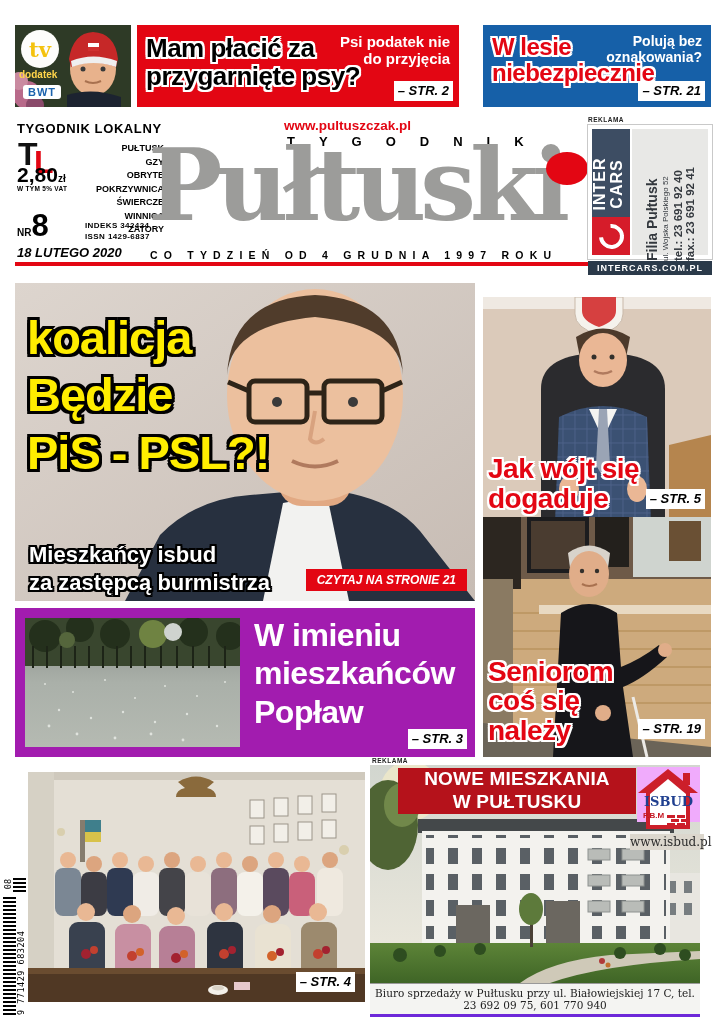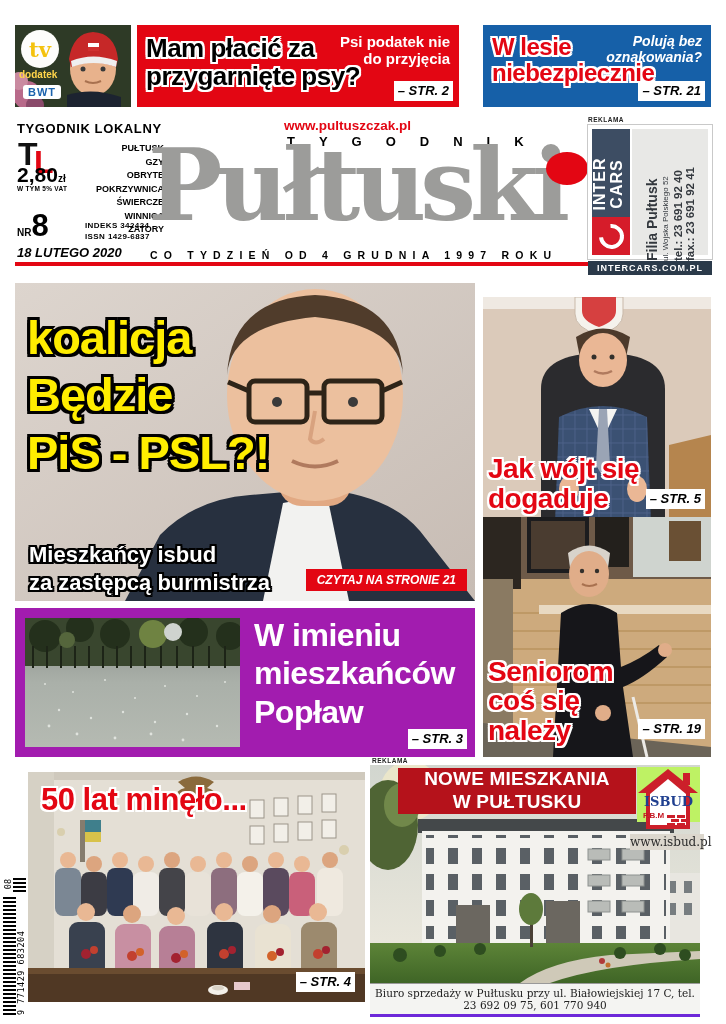--- a/index.html
+++ b/index.html
@@ -18,21 +18,21 @@
         font-size:13px;padding:2px 4px;line-height:1.2;white-space:nowrap;}
 
   
   .banner{position:absolute;top:25px;height:82px;}
   .banner-dog{left:137px;width:322px;background:#e30613;}
   .banner-forest{left:483px;width:228px;background:#1660a8;}
   .banner-headline{position:absolute;left:9px;top:9px;font-weight:bold;line-height:1.08;letter-spacing:-0.5px;}
   .dog-headline{font-size:26px;color:#000;}
   .forest-headline{font-size:24px;color:#e30613;}
   .banner-kicker{position:absolute;right:9px;top:8px;text-align:right;color:#fff;font-weight:bold;font-size:15px;line-height:1.15;}
-  .forest-kicker{font-size:14px;font-style:italic;}
+  .forest-kicker{font-size:14px;}
 
   .tv-promo{left:15px;top:25px;width:116px;height:82px;}
   .tv-circle{position:absolute;left:6px;top:5px;width:38px;height:38px;border-radius:50%;background:#fdfdfb;
              display:flex;align-items:center;justify-content:center;}
   .tv-circle span{color:#f4c20d;font-family:"DejaVu Serif",serif;font-weight:bold;font-size:21px;line-height:1;}
   .tv-dodatek{position:absolute;left:4px;top:44px;color:#ffd54a;font-weight:bold;font-size:10px;}
   .tv-bwt{position:absolute;left:8px;top:60px;background:#fff;color:#1c63ad;font-weight:bold;font-size:11px;
           padding:1px 5px;border-radius:3px;letter-spacing:1px;}
 
   
@@ -94,21 +94,21 @@
   .poplawy-photo{left:10px;top:10px;width:215px;height:129px;}
   .poplawy-headline{position:absolute;left:239px;top:8px;color:#fff;font-weight:bold;font-size:32px;line-height:1.2;letter-spacing:-0.5px;}
 
   
   .anniv{left:28px;top:772px;width:337px;height:230px;}
   .anniv-headline{position:absolute;left:13px;top:10px;color:#e30613;font-weight:bold;font-size:31px;letter-spacing:-0.5px;}
 
   .isbud-photo{left:370px;top:765px;width:330px;height:218px;}
   .isbud-banner{left:398px;top:768px;width:238px;height:46px;background:#b5121b;color:#fff;font-weight:bold;
                 font-size:19px;line-height:1.2;text-align:center;display:flex;flex-direction:column;justify-content:center;letter-spacing:0.2px;}
-  .isbud-logo{left:637px;top:767px;width:63px;height:55px;background:#bef264;}
+  .isbud-logo{left:637px;top:767px;width:63px;height:55px;background:#f0abfc;}
   .isbud-name{position:absolute;left:0;top:27px;width:63px;text-align:center;color:#1f3f8f;
               font-family:"DejaVu Serif",serif;font-weight:bold;font-size:13px;}
   .isbud-sub{position:absolute;left:6px;top:44px;color:#c41722;font-weight:bold;font-size:8px;}
   .isbud-site{left:630px;top:834px;width:74px;text-align:center;background:#dcd7cd;color:#2b2b2b;
               font-family:"DejaVu Serif",serif;font-size:12px;padding:1px 0;}
   .isbud-contact{left:370px;top:983px;width:330px;background:#f4f4f2;border-top:1px solid #999;border-bottom:3px solid #6d28d9;
                  font-family:"DejaVu Serif",serif;font-size:10.5px;text-align:center;padding:3px 0;color:#222;}
 
   
   .barcode{left:3px;top:1015px;width:178px;height:24px;transform:rotate(-90deg);transform-origin:0 0;
@@ -498,21 +498,20 @@
           <circle cx="252" cy="180" r="4" fill="#a32230"></circle>
         <circle cx="290" cy="182" r="5" fill="#c2402f"></circle>
           <circle cx="298" cy="178" r="4" fill="#a32230"></circle>
       </g>
       <rect y="196" width="337" height="34" fill="#503824"></rect>
       <rect y="196" width="337" height="6" fill="#6a4c30"></rect>
       <ellipse cx="190" cy="218" rx="10" ry="5" fill="#f4f1ea"></ellipse>
       <ellipse cx="190" cy="216" rx="6" ry="2.5" fill="#d8d2c6"></ellipse>
       <rect x="206" y="210" width="16" height="8" fill="#e8c9cc"></rect>
     </svg>
-    <div class="anniv-headline ow2">50 lat minęło...</div>
     <div class="chip" style="right:10px;bottom:10px;">– STR. 4</div>
   </div>
 
   <div class="reklama" style="left:372px;top:757px;">REKLAMA</div>
   <div class="photo isbud-photo">
     <svg viewBox="0 0 330 218" preserveAspectRatio="none">
       <defs>
         <linearGradient id="skyg" x1="0" y1="0" x2="0" y2="1">
           <stop offset="0" stop-color="#d2d6cf"></stop>
             <stop offset="1" stop-color="#eeeade"></stop>

